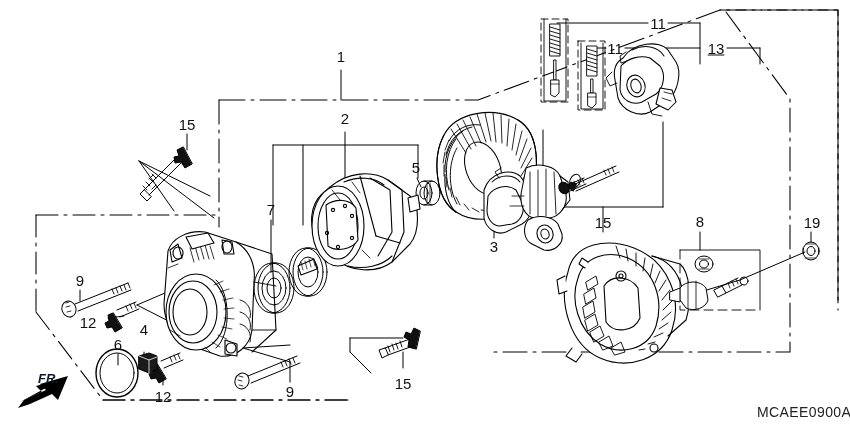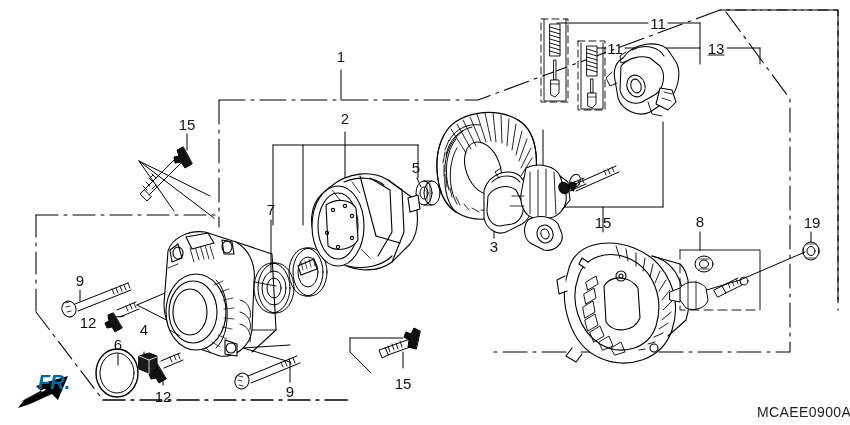--- a/index.html
+++ b/index.html
@@ -5,21 +5,21 @@
 <style>
   html,body{margin:0;padding:0;background:#ffffff;}
   body{width:850px;height:425px;overflow:hidden;
        font-family:"Liberation Sans","DejaVu Sans",sans-serif;}
   #sheet{position:relative;width:850px;height:425px;background:#fff;}
   #sheet svg{position:absolute;top:0;left:0;}
   .lbl{position:absolute;font-size:15px;color:#111;line-height:1;
        font-family:"Liberation Sans","DejaVu Sans",sans-serif;white-space:nowrap;}
   .code{position:absolute;font-size:14px;color:#222;letter-spacing:.4px;
         font-family:"Liberation Sans","DejaVu Sans",sans-serif;}
-  .fr{position:absolute;font-size:20px;font-weight:bold;font-style:italic;color:#0369a1;
+  .fr{position:absolute;font-size:13px;font-weight:bold;font-style:italic;color:#0f172a;
       font-family:"Liberation Sans","DejaVu Sans",sans-serif;}
 </style>
 </head>
 <body>
 
 <div id="sheet">
 
 <svg width="850" height="425" viewBox="0 0 850 425" fill="none" stroke="#000" stroke-width="1" stroke-linecap="round" stroke-linejoin="round">
 
   <g stroke="#000" stroke-width="1.05" fill="none" stroke-dasharray="26 6 3 6">

